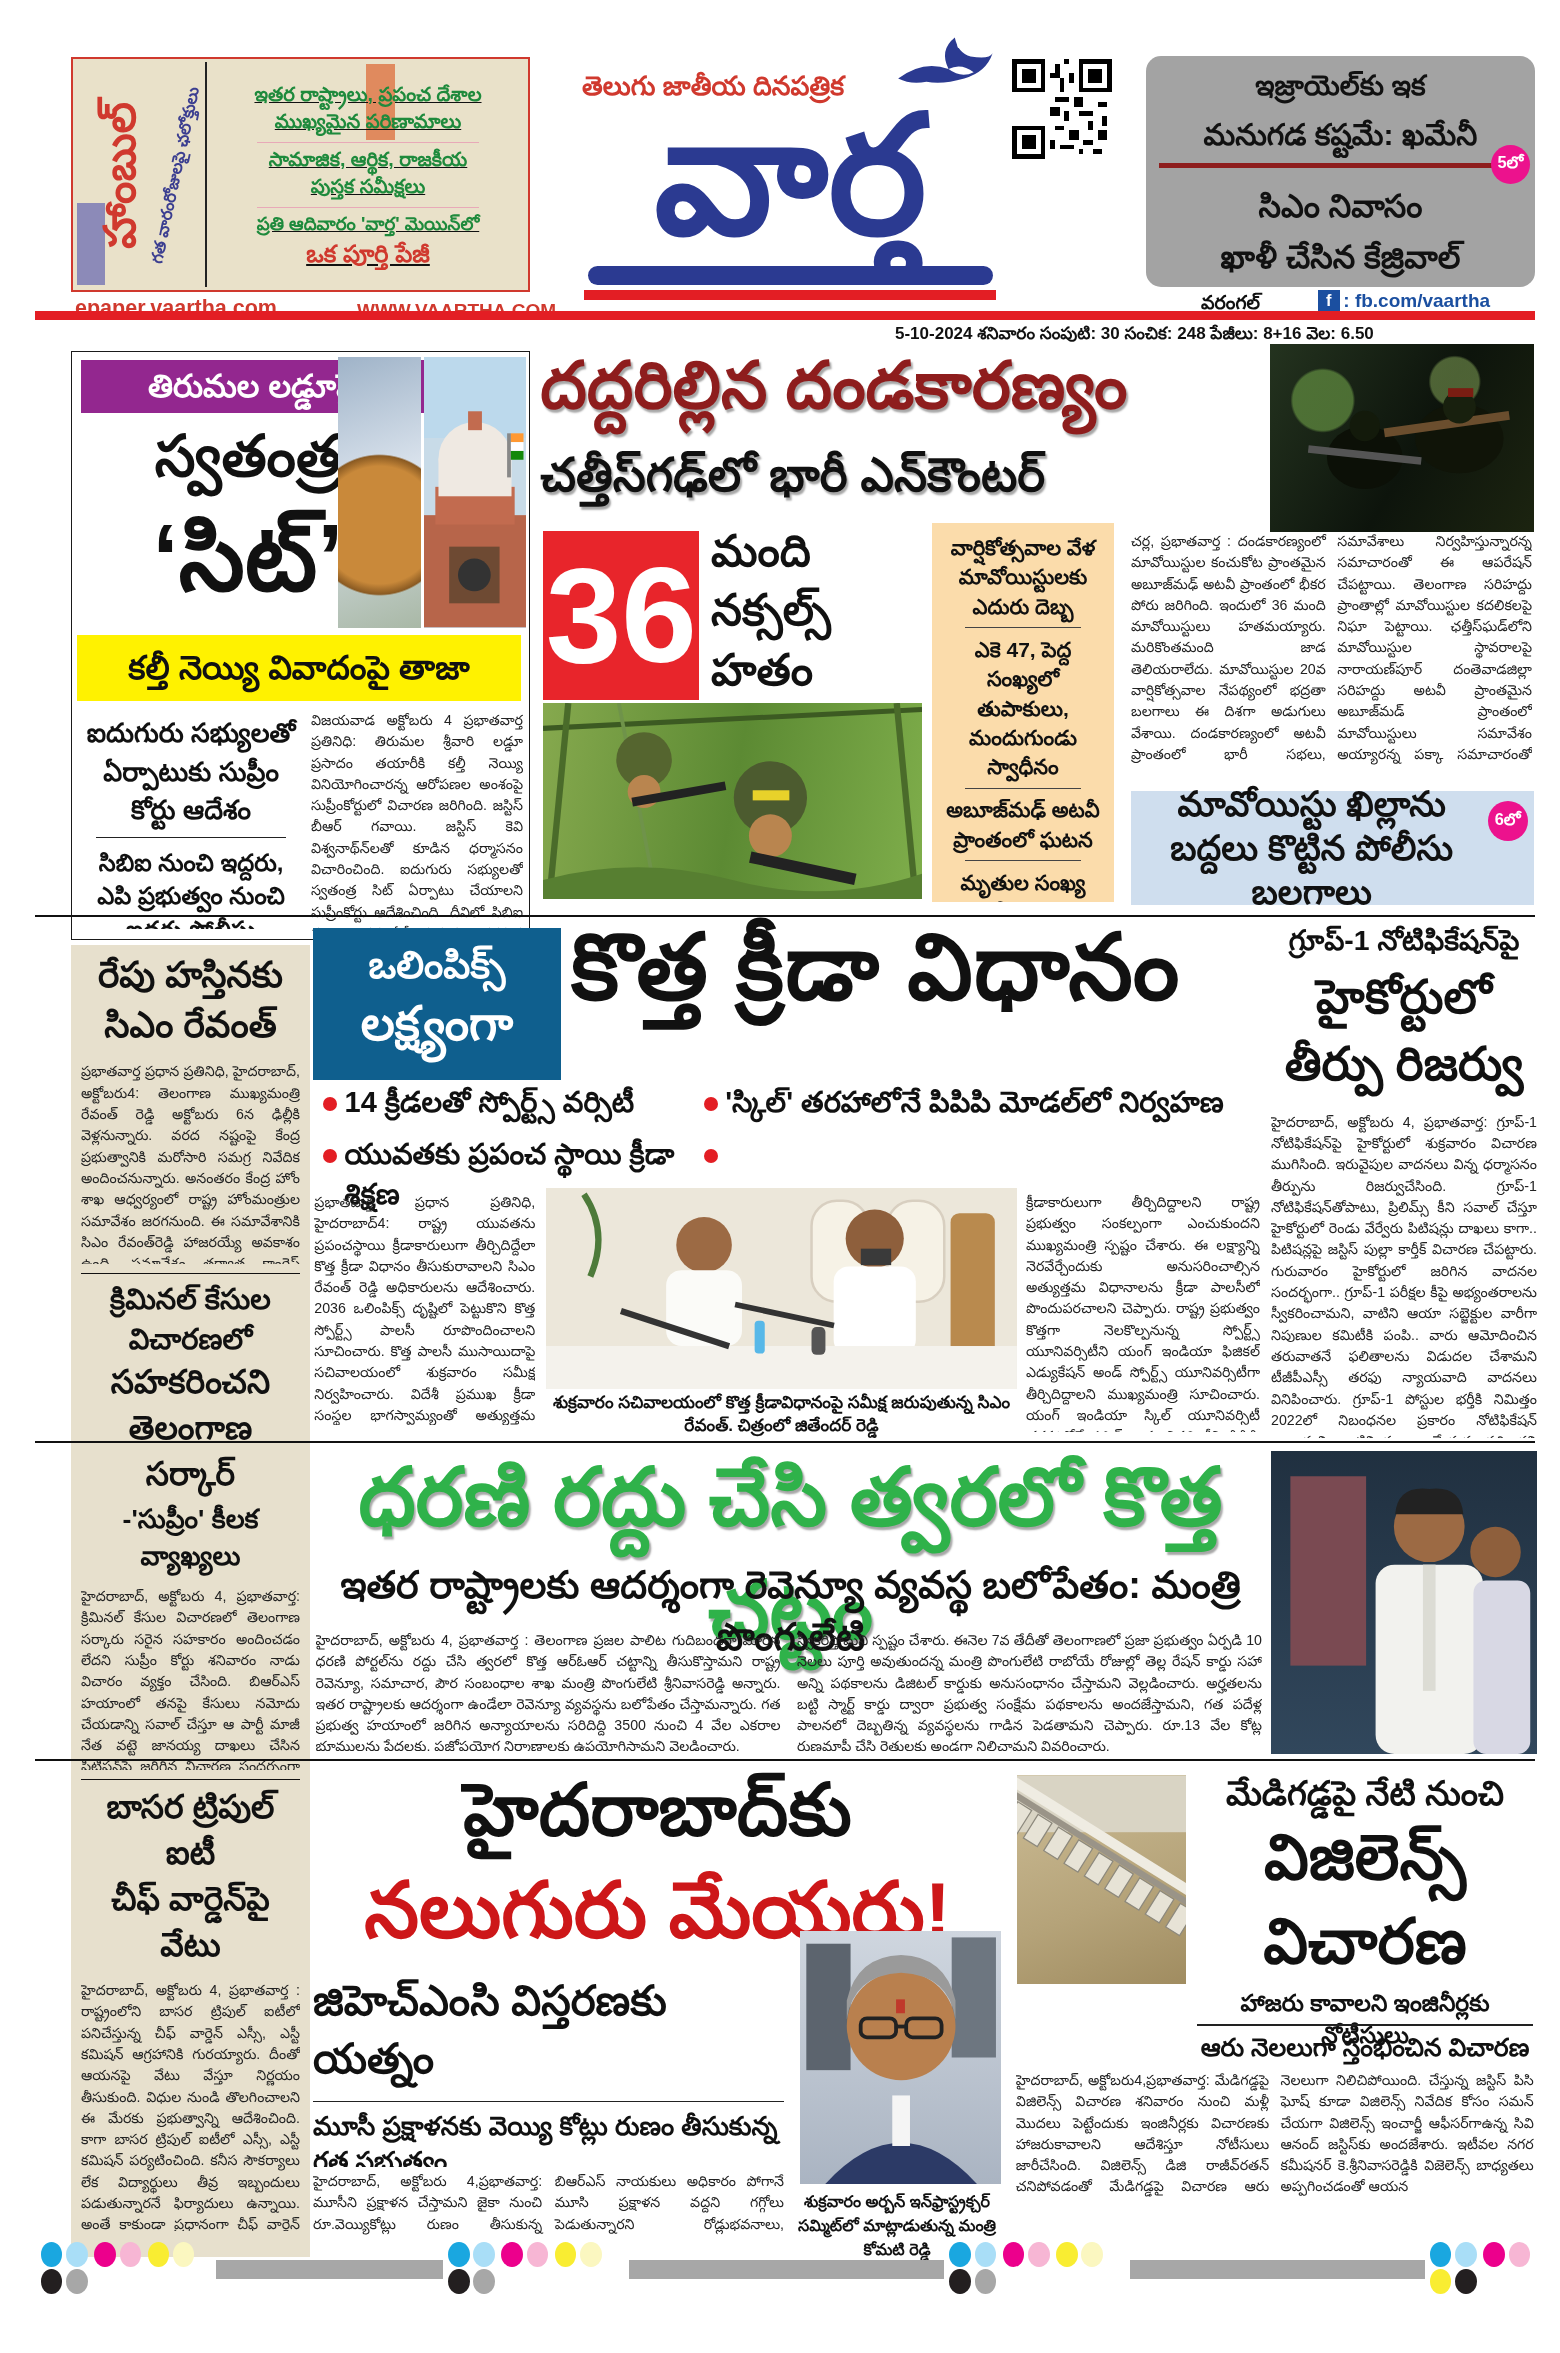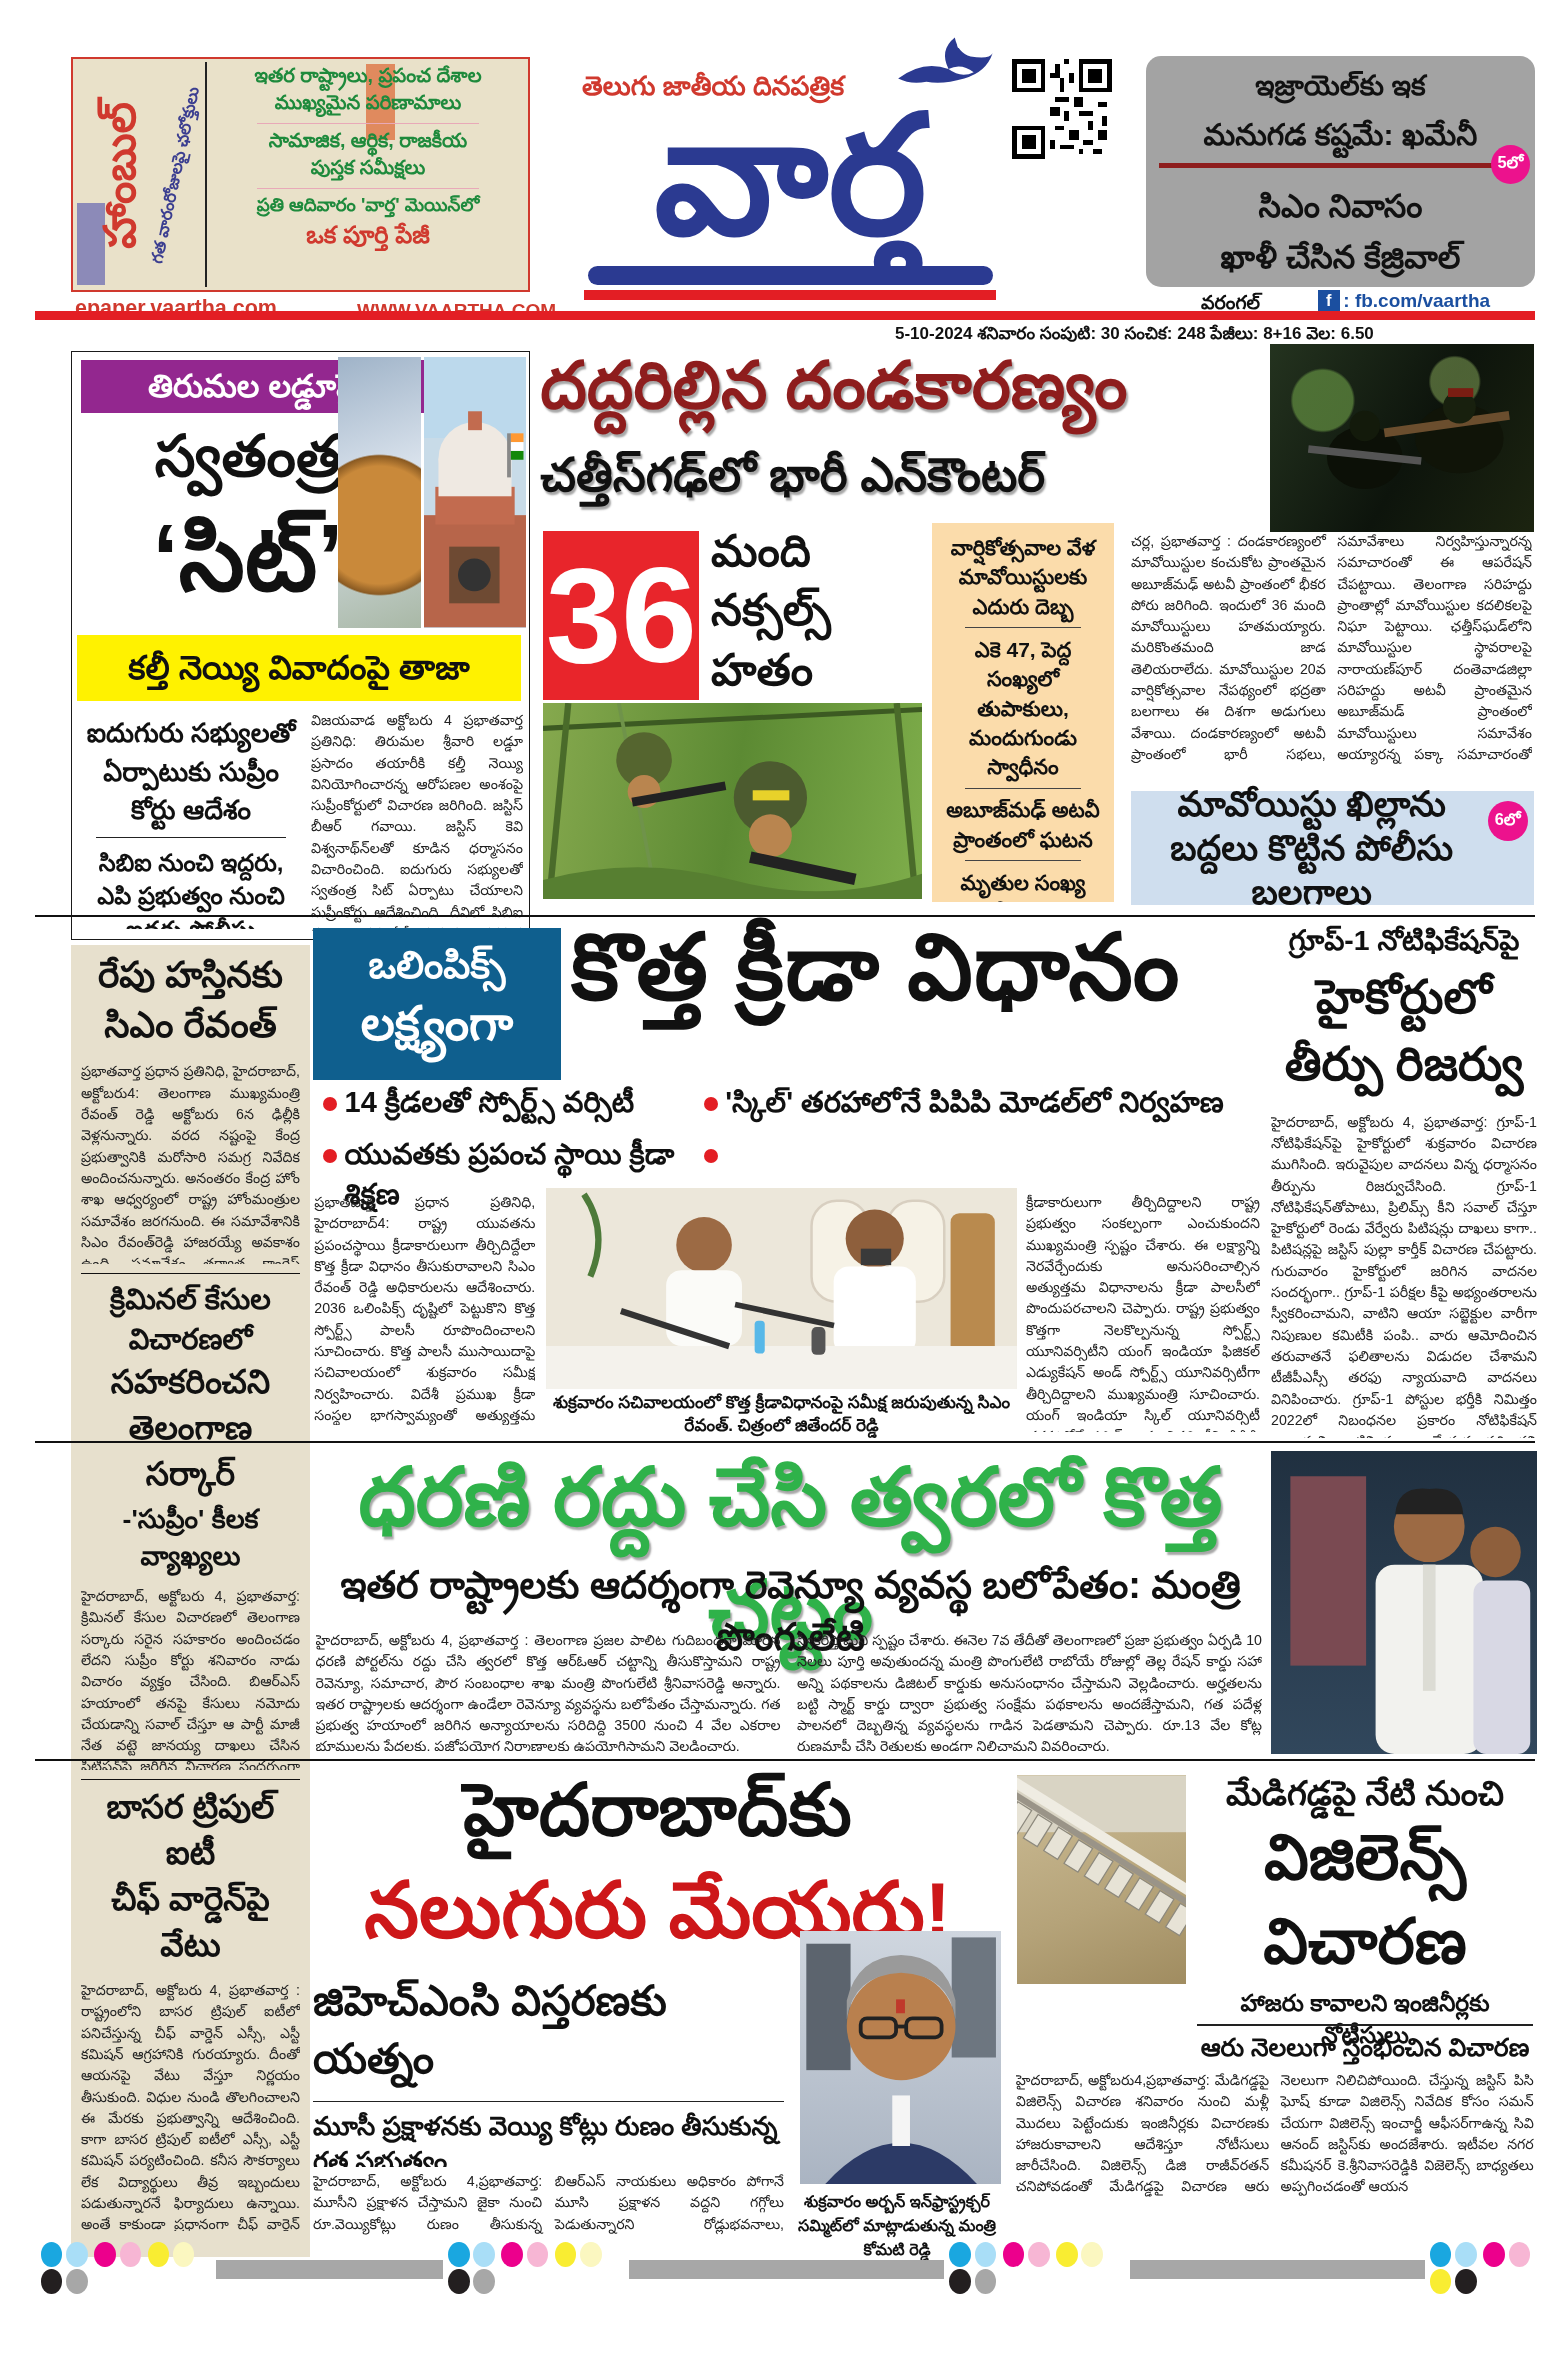--- a/index.html
+++ b/index.html
@@ -27,21 +27,21 @@
   <div class="abs" style="left:71px;top:57px;width:459px;height:235px;background:#e9e1c9;border:2.5px solid #d0392e;box-sizing:border-box;">
     <div class="abs" style="right:133px;top:5px;width:29px;height:76px;background:#e08a5e;"></div>
     <div class="abs" style="left:3.8px;bottom:5px;width:28px;height:82px;background:#8c8ab8;"></div>
     <div class="abs" style="left:5px;top:6.3px;width:95px;height:221px;display:flex;align-items:center;justify-content:center;">
       <span class="b" style="color:#d0392e;font-size:44px;transform:rotate(-90deg);white-space:nowrap;display:inline-block;">హాంబుల్</span>
     </div>
     <div class="abs" style="left:82px;top:6.3px;width:44px;height:221px;display:flex;align-items:center;justify-content:center;">
       <span class="b" style="color:#3b3e90;font-size:16.4px;transform:rotate(-78deg);white-space:nowrap;display:inline-block;">గత వారంరోజులపై ఛలోక్తులు</span>
     </div>
     <div class="abs" style="left:132px;top:2.5px;width:1.9px;height:225px;background:#222;"></div>
-    <div class="abs c" style="left:137px;top:2px;width:316px;height:221px;">
+    <div class="abs c" style="left:137px;top:21px;width:316px;height:221px;text-decoration:underline;">
       <div class="b" style="color:#1e8a3c;font-size:19.6px;margin-top:2.5px;">ఇతర రాష్ట్రాలు, ప్రపంచ దేశాల</div>
       <div class="b" style="color:#1e8a3c;font-size:19.6px;">ముఖ్యమైన పరిణామాలు</div>
       <hr style="border:none;border-top:1.3px solid #e8a9b8;width:70%;margin:5px auto;">
       <div class="b" style="color:#1e8a3c;font-size:19.6px;">సామాజిక, ఆర్థిక, రాజకీయ</div>
       <div class="b" style="color:#1e8a3c;font-size:19.6px;">పుస్తక సమీక్షలు</div>
       <hr style="border:none;border-top:1.3px solid #e8a9b8;width:70%;margin:5px auto;">
       <div class="b" style="color:#1e8a3c;font-size:18.3px;">ప్రతి ఆదివారం 'వార్త' మెయిన్‌లో</div>
       <div class="b" style="color:#d0392e;font-size:24px;margin-top:1.3px;">ఒక పూర్తి పేజీ</div>
     </div>
   </div>

